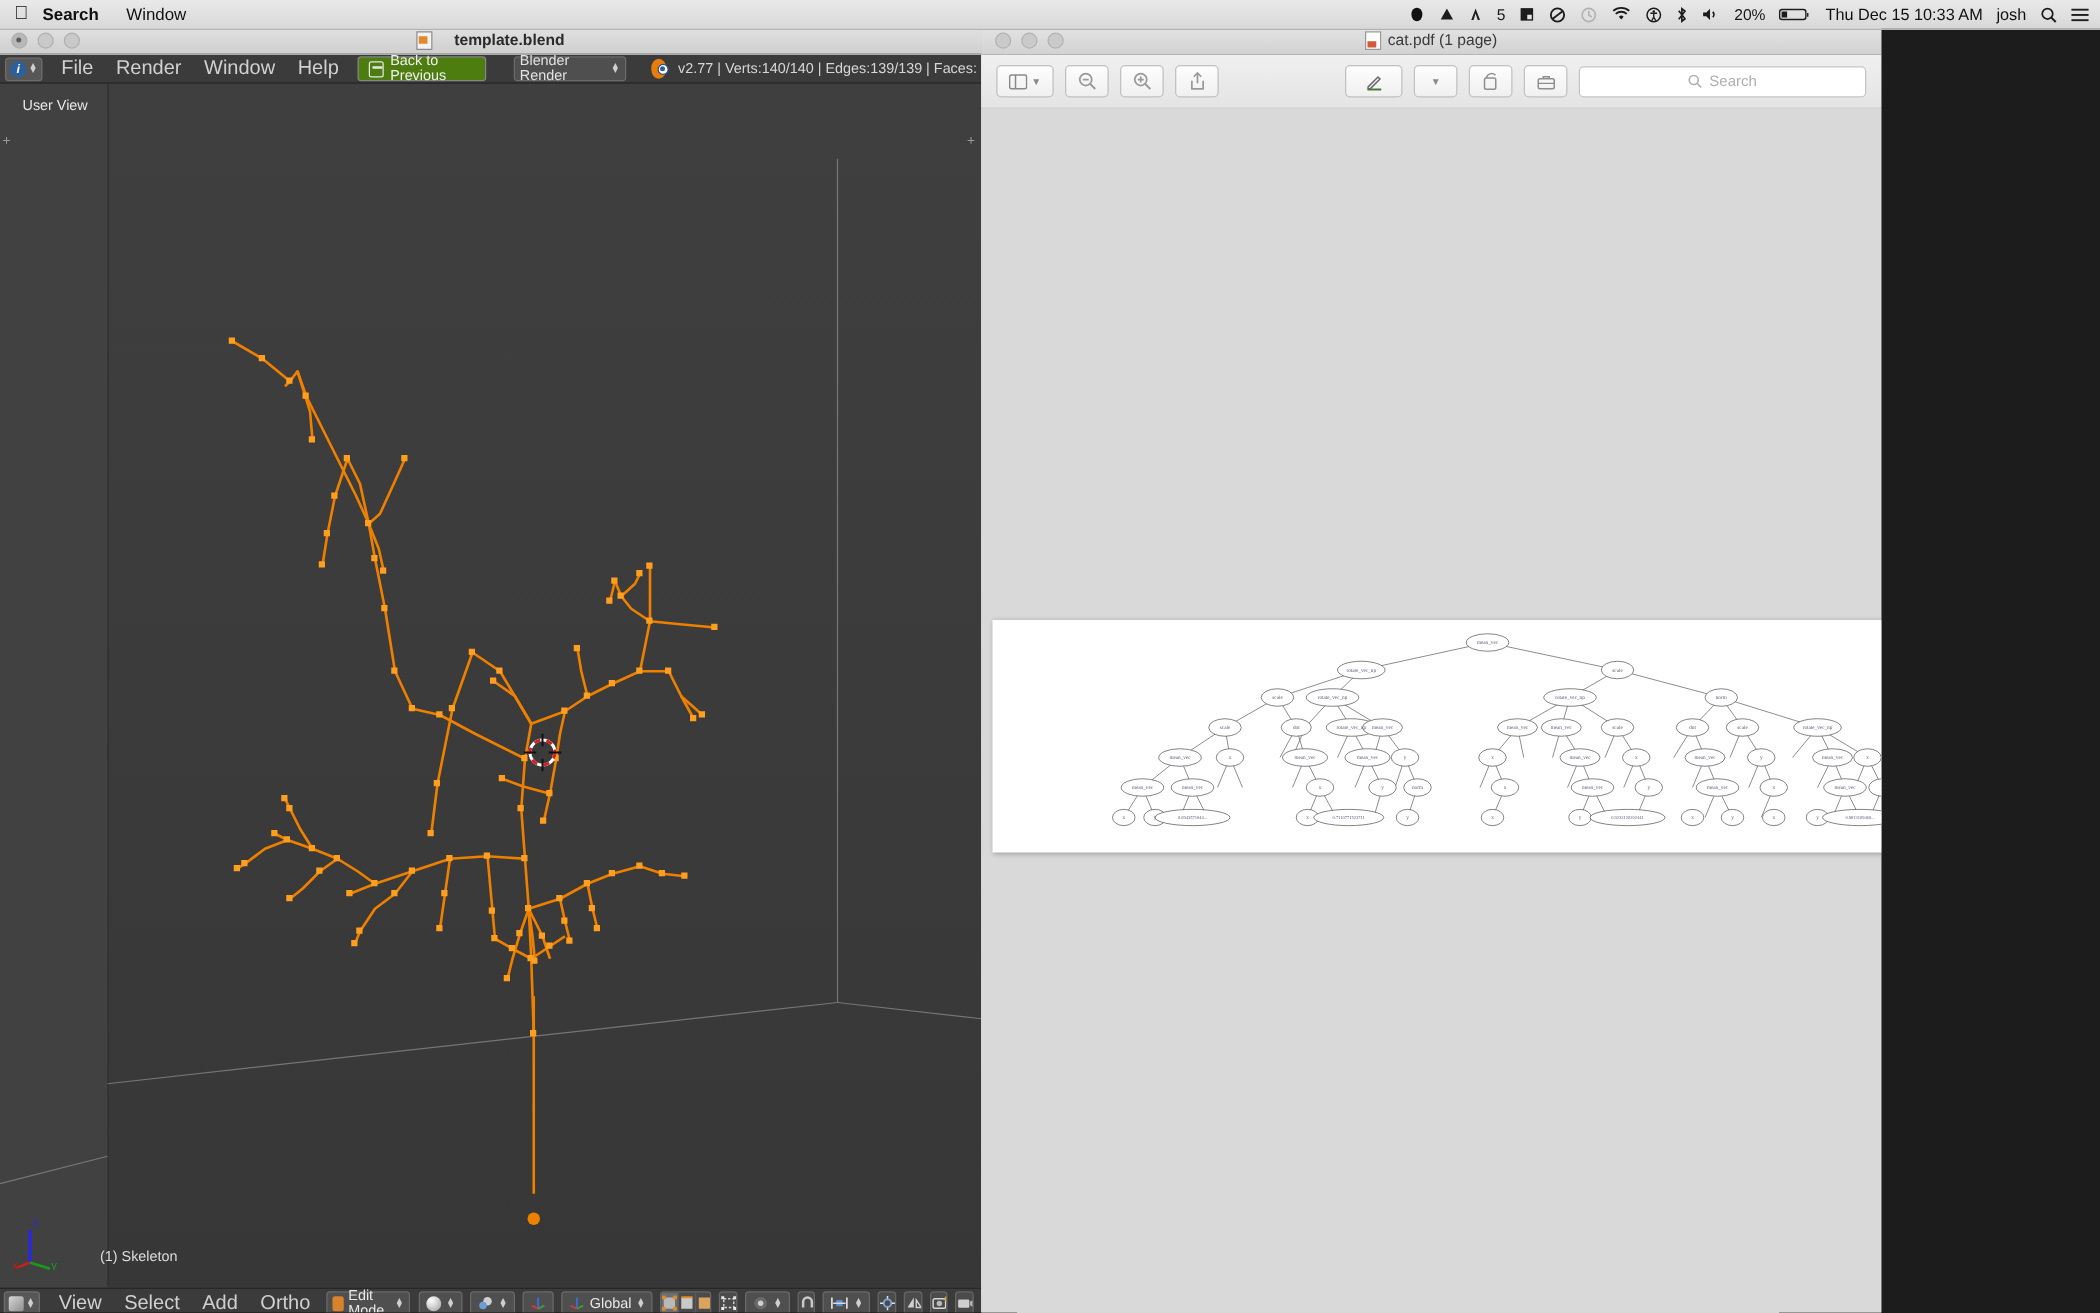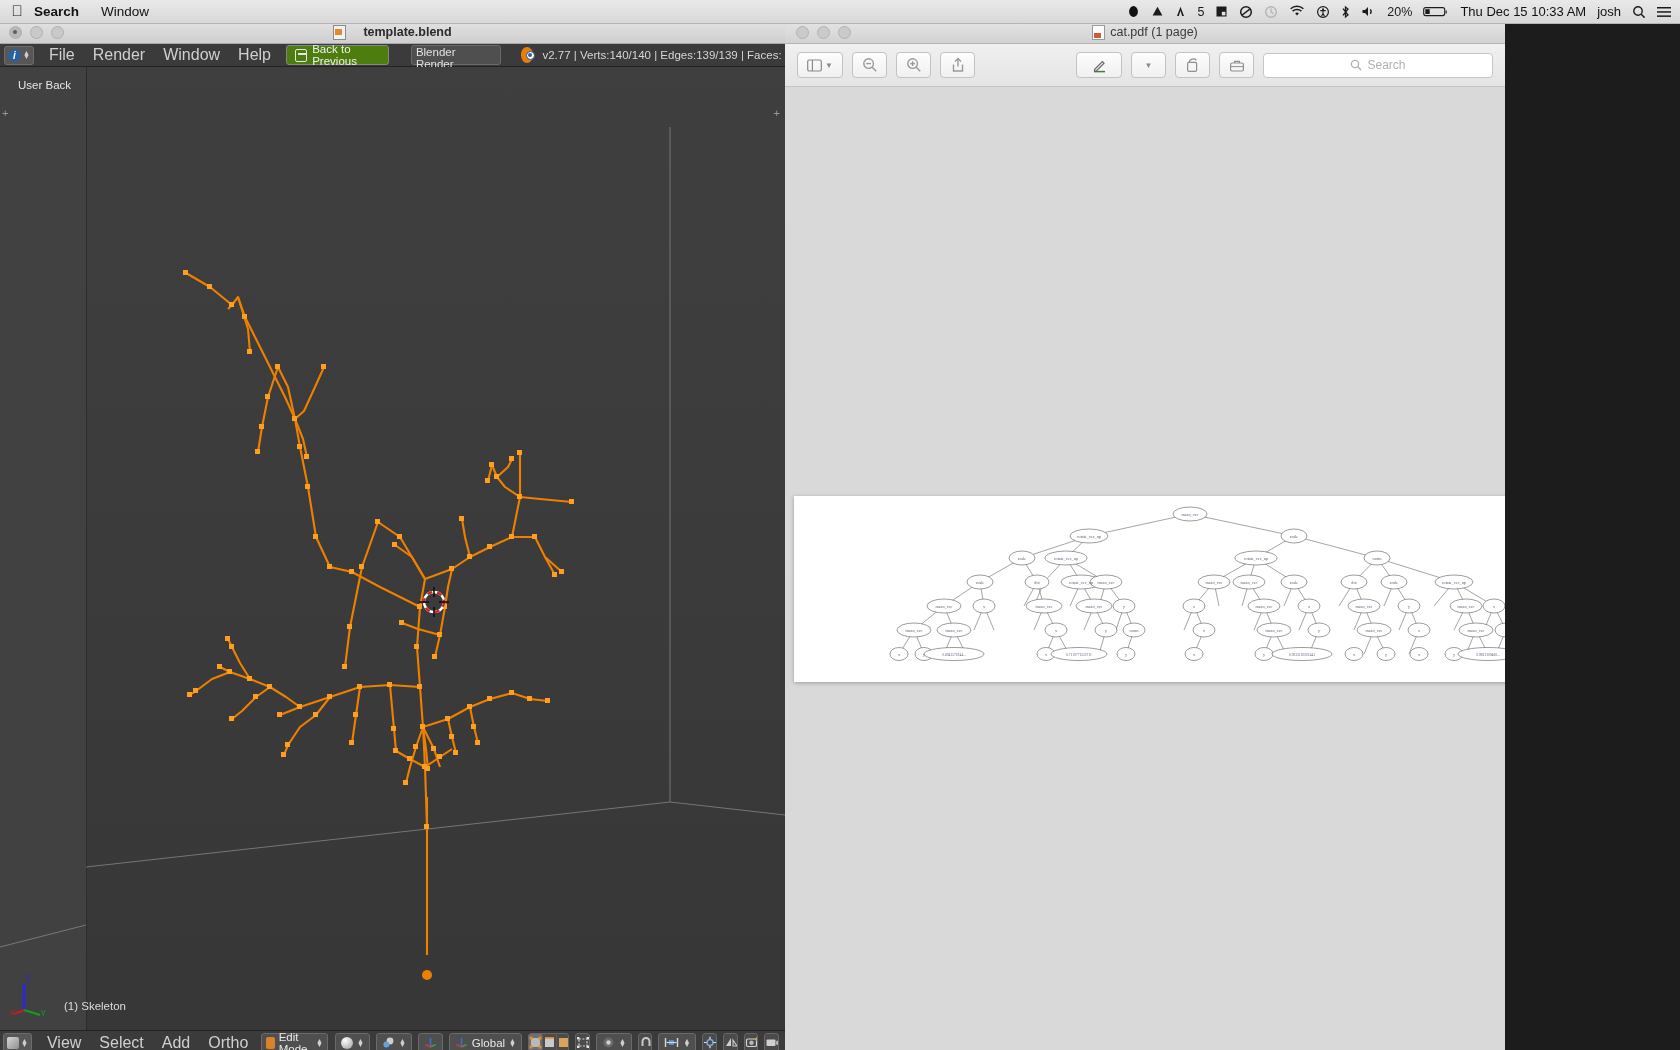--- a/index.html
+++ b/index.html
@@ -44,34 +44,34 @@
   .info-ic{width:13px;height:13px;border-radius:50%;background:#2b5f9e;color:#fff;font-size:10px;
      display:flex;align-items:center;justify-content:center;font-weight:bold;font-style:italic;}
   .updown{display:flex;flex-direction:column;line-height:4px;font-size:7px;color:#cfcfcf;}
   .menu-item{font-size:16px;color:#d0d0d0;padding:0 9px;height:17px;display:flex;align-items:center;}
   .back-prev{display:flex;align-items:center;gap:5px;background:#4d7c0f;border:1px solid #858585;
      border-radius:3px;height:18px;padding:0 8px;font-size:11.5px;color:#f0f0f0;margin-left:6px;}
   .bp-ic{width:13px;height:11px;border:1px solid #e6e6e6;border-radius:2px;position:relative;}
   .bp-ic:after{content:"";position:absolute;left:2px;top:3px;width:8px;height:2px;background:#e6e6e6;}
   .render-sel{display:flex;align-items:center;justify-content:space-between;background:#4f4f4f;
      border:1px solid #6a6a6a;border-radius:3px;height:18px;width:100px;padding:0 4px;
-     font-size:11.5px;color:#e2e2e2;margin-left:22px;flex-direction:column;}
+     font-size:11.5px;color:#e2e2e2;margin-left:22px;}
   .bl-logo{width:16px;height:16px;border-radius:50%;background:#e87d0d;margin-left:20px;position:relative;}
   .bl-logo:after{content:"";position:absolute;left:5px;top:4px;width:7px;height:7px;border-radius:50%;
      background:#fff;border:1px solid #2b4f86;}
   .bl-logo:before{content:"";position:absolute;left:7px;top:6px;width:4px;height:4px;border-radius:50%;
      background:#2b5fa0;z-index:2;}
   .bl-stats{font-size:11.5px;color:#d6d6d6;margin-left:9px;white-space:nowrap;overflow:hidden;}
 
   .viewport{position:relative;height:963px;background:#3c3c3c;overflow:hidden;}
   .vp-grad{position:absolute;inset:0;background:linear-gradient(to bottom,#3f3f3f,#373737);}
   .vp-left{position:absolute;left:0;top:0;width:86px;height:100%;background:#414141;
      border-right:1px solid #2c2c2c;}
   .vp-text{position:absolute;left:18px;top:12px;font-size:11.5px;color:#e6e6e6;}
-  .vp-obj{position:absolute;left:64px;bottom:18px;font-size:11.5px;color:#dcdcdc;}
+  .vp-obj{position:absolute;left:80px;bottom:18px;font-size:11.5px;color:#dcdcdc;}
   .plus-l{position:absolute;left:2px;top:40px;color:#9a9a9a;font-size:11px;}
   .plus-r{position:absolute;right:5px;top:40px;color:#9a9a9a;font-size:11px;}
 
   .bl-footer{height:23px;background:#3b3b3b;border-top:1px solid #222;display:flex;
      align-items:center;gap:0;padding:0 3px;}
   .mode-sel{display:flex;align-items:center;gap:4px;background:#4f4f4f;border:1px solid #6a6a6a;
      border-radius:3px;height:18px;padding:0 4px;font-size:11.5px;color:#e8e8e8;margin:0 4px;}
   .mode-ic{width:13px;height:12px;background:#d9822b;border-radius:2px;position:relative;}
   .grp{display:flex;align-items:center;background:#4b4b4b;border:1px solid #666;border-radius:3px;
      height:18px;margin:0 3px;overflow:hidden;}
@@ -248,21 +248,21 @@
       </div>
       <div class="bl-logo"></div>
       <div class="bl-stats">v2.77 | Verts:140/140 | Edges:139/139 | Faces:0/0 | Tris:0 |</div>
     </div>
 
     <div class="viewport">
       <div class="vp-grad"></div>
       <div class="vp-left"></div>
       <div class="plus-l">+</div>
       <div class="plus-r">+</div>
-      <div class="vp-text">User Back</div>
+      <div class="vp-text">User View</div>
       <div class="vp-obj">(1) Skeleton</div>
 
       <svg width="785" height="963" style="position:absolute;left:0;top:0;">
 
         <g stroke="#8a8a8a" stroke-width="1" fill="none" opacity="0.75">
           <line x1="86" y1="800" x2="670" y2="735"></line>
           <line x1="670" y1="735" x2="785" y2="748"></line>
           <line x1="670" y1="60" x2="670" y2="735"></line>
           <line x1="86" y1="858" x2="0" y2="880"></line>
         </g>

